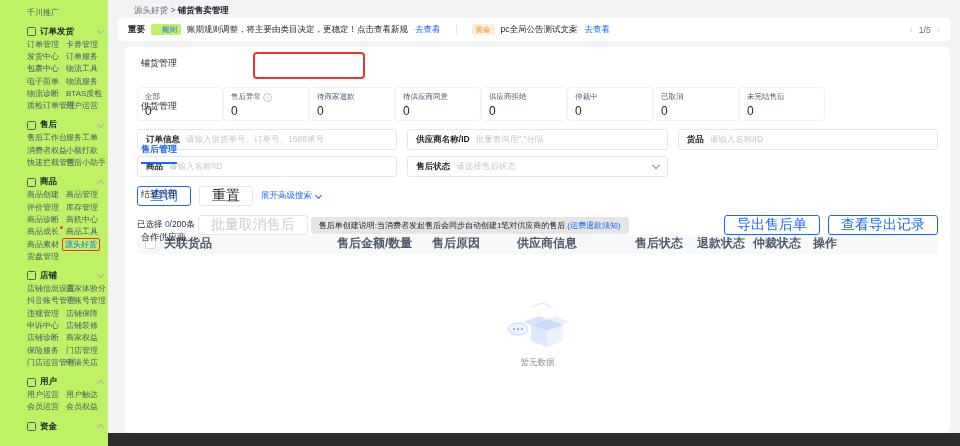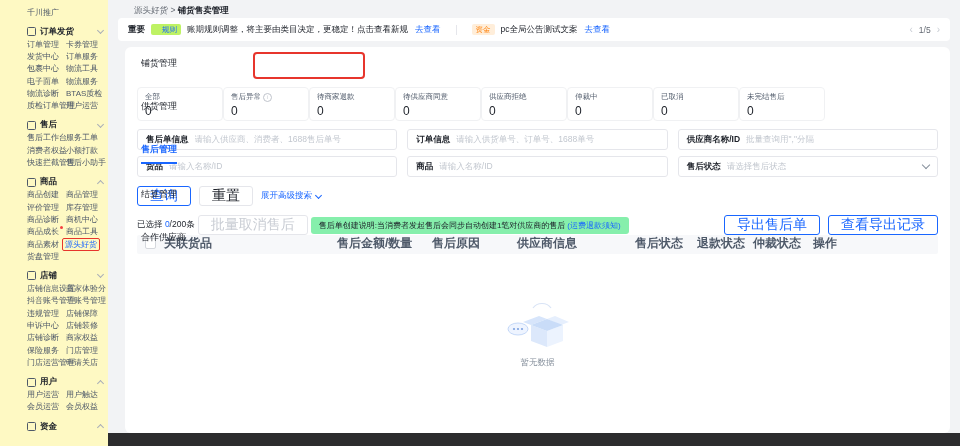--- a/index.html
+++ b/index.html
@@ -1,20 +1,20 @@
 <!DOCTYPE html>
 <html><head>
 <meta charset="utf-8">
 <style>
   html,body{margin:0;padding:0;}
   body{width:960px;height:446px;position:relative;overflow:hidden;background:#fff;
        font-family:"Liberation Sans","DejaVu Sans",sans-serif;color:#1d2129;}
 
   
-  .sidebar{position:absolute;left:0;top:0;width:108px;bottom:0;background:#fef9c3;
+  .sidebar{position:absolute;left:0;top:0;width:108px;bottom:0;background:#bef264;
            padding:6px 0 0 27px;box-sizing:border-box;z-index:2;}
   .side-top{font-size:8px;color:#4e5969;height:12px;display:flex;align-items:center;cursor:pointer;}
   .side-sec{display:flex;align-items:center;margin-top:7px;height:13px;width:76px;cursor:pointer;}
   .sec-icon{width:7px;height:7px;border:1px solid #4e5969;border-radius:1.5px;margin-right:4px;flex:none;}
   .sec-title{font-size:8.5px;font-weight:bold;color:#1d2129;white-space:nowrap;}
   .chev{width:4px;height:4px;border-right:1px solid #a9aeb8;border-bottom:1px solid #a9aeb8;flex:none;}
   .side-sec .chev{margin-left:auto;}
   .chev-down{transform:rotate(45deg);margin-top:-2px;}
   .chev-up{transform:rotate(-135deg);margin-top:2px;}
   .side-row{display:flex;height:12.3px;align-items:center;}
@@ -70,21 +70,21 @@
   .btn{height:20px;padding:0 12px;border-radius:3px;font-size:14px;display:inline-flex;
        align-items:center;cursor:pointer;box-sizing:border-box;background:#fff;white-space:nowrap;}
   .btn-primary-outline{border:1px solid #1966ff;color:#1966ff;}
   .btn-plain{border:1px solid #e5e6eb;color:#1d2129;}
   .btn-disabled{border:1px solid #e5e6eb;color:#c9cdd4;cursor:not-allowed;}
   .adv-link{color:#1966ff;font-size:8.5px;display:flex;align-items:center;gap:4px;cursor:pointer;}
   .adv-link .chev{border-color:#1966ff;}
 
   .selrow{display:flex;align-items:center;margin-top:9px;font-size:8.5px;gap:3px;}
   .sel-count b{color:#1966ff;font-weight:normal;}
-  .note{background:#86efac;color:#1d2129;padding:3px 8px;border-radius:3px;font-size:8px;
+  .note{background:#e5e5e5;color:#1d2129;padding:3px 8px;border-radius:3px;font-size:8px;
         display:flex;align-items:center;gap:2px;white-space:nowrap;justify-content:center;}
   .note-link{color:#1966ff;cursor:pointer;}
   .export-group{margin-left:auto;display:flex;gap:8px;}
 
   .thead{display:flex;align-items:flex-start;height:19px;background:#f7f8fa;
          border-radius:2px;font-size:12px;color:#4e5969;}
   .th{font-weight:bold;white-space:nowrap;box-sizing:border-box;}
   .checkbox{width:9px;height:9px;border:1px solid #d5d8dd;border-radius:2px;background:#fff;
             margin:0 8px;flex:none;cursor:pointer;}
 
@@ -292,24 +292,20 @@
           <div class="stat-value">0</div>
         </div>
         <div class="stat">
           <div class="stat-label">未完结售后</div>
           <div class="stat-value">0</div>
         </div>
       </div>
 
     <div class="filters">
         <div class="field">
-          <span class="f-label">售后单信息</span>
-          <span class="f-ph">请输入供应商、消费者、1688售后单号</span>
-        </div>
-        <div class="field">
           <span class="f-label">订单信息</span>
           <span class="f-ph">请输入供货单号、订单号、1688单号</span>
         </div>
         <div class="field">
           <span class="f-label">供应商名称/ID</span>
           <span class="f-ph">批量查询用","分隔</span>
         </div>
         <div class="field">
           <span class="f-label">货品</span>
           <span class="f-ph">请输入名称/ID</span>

